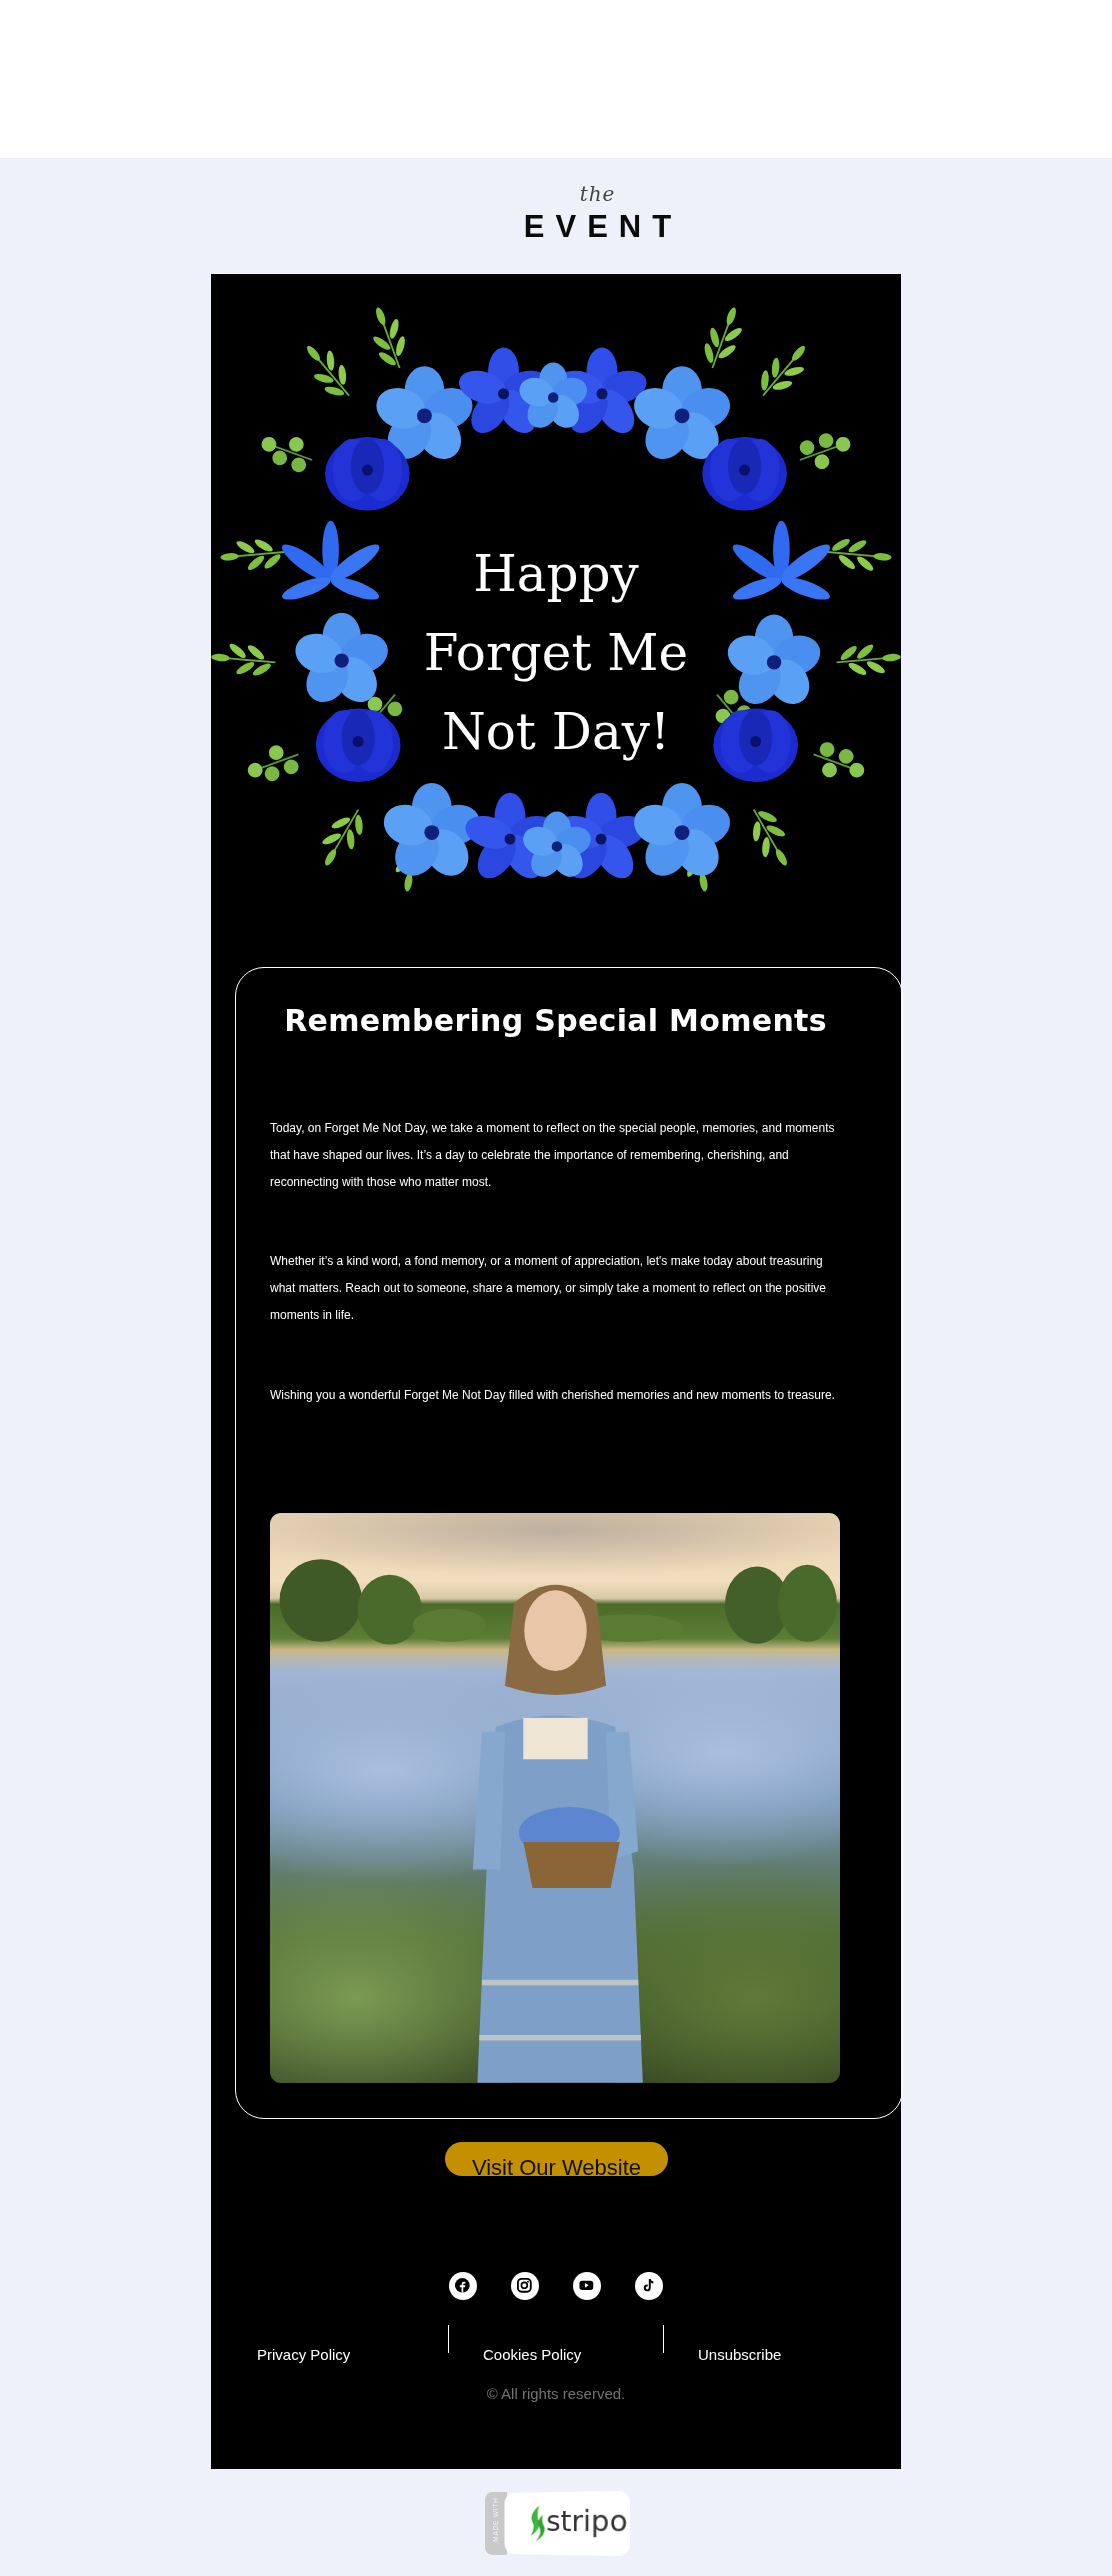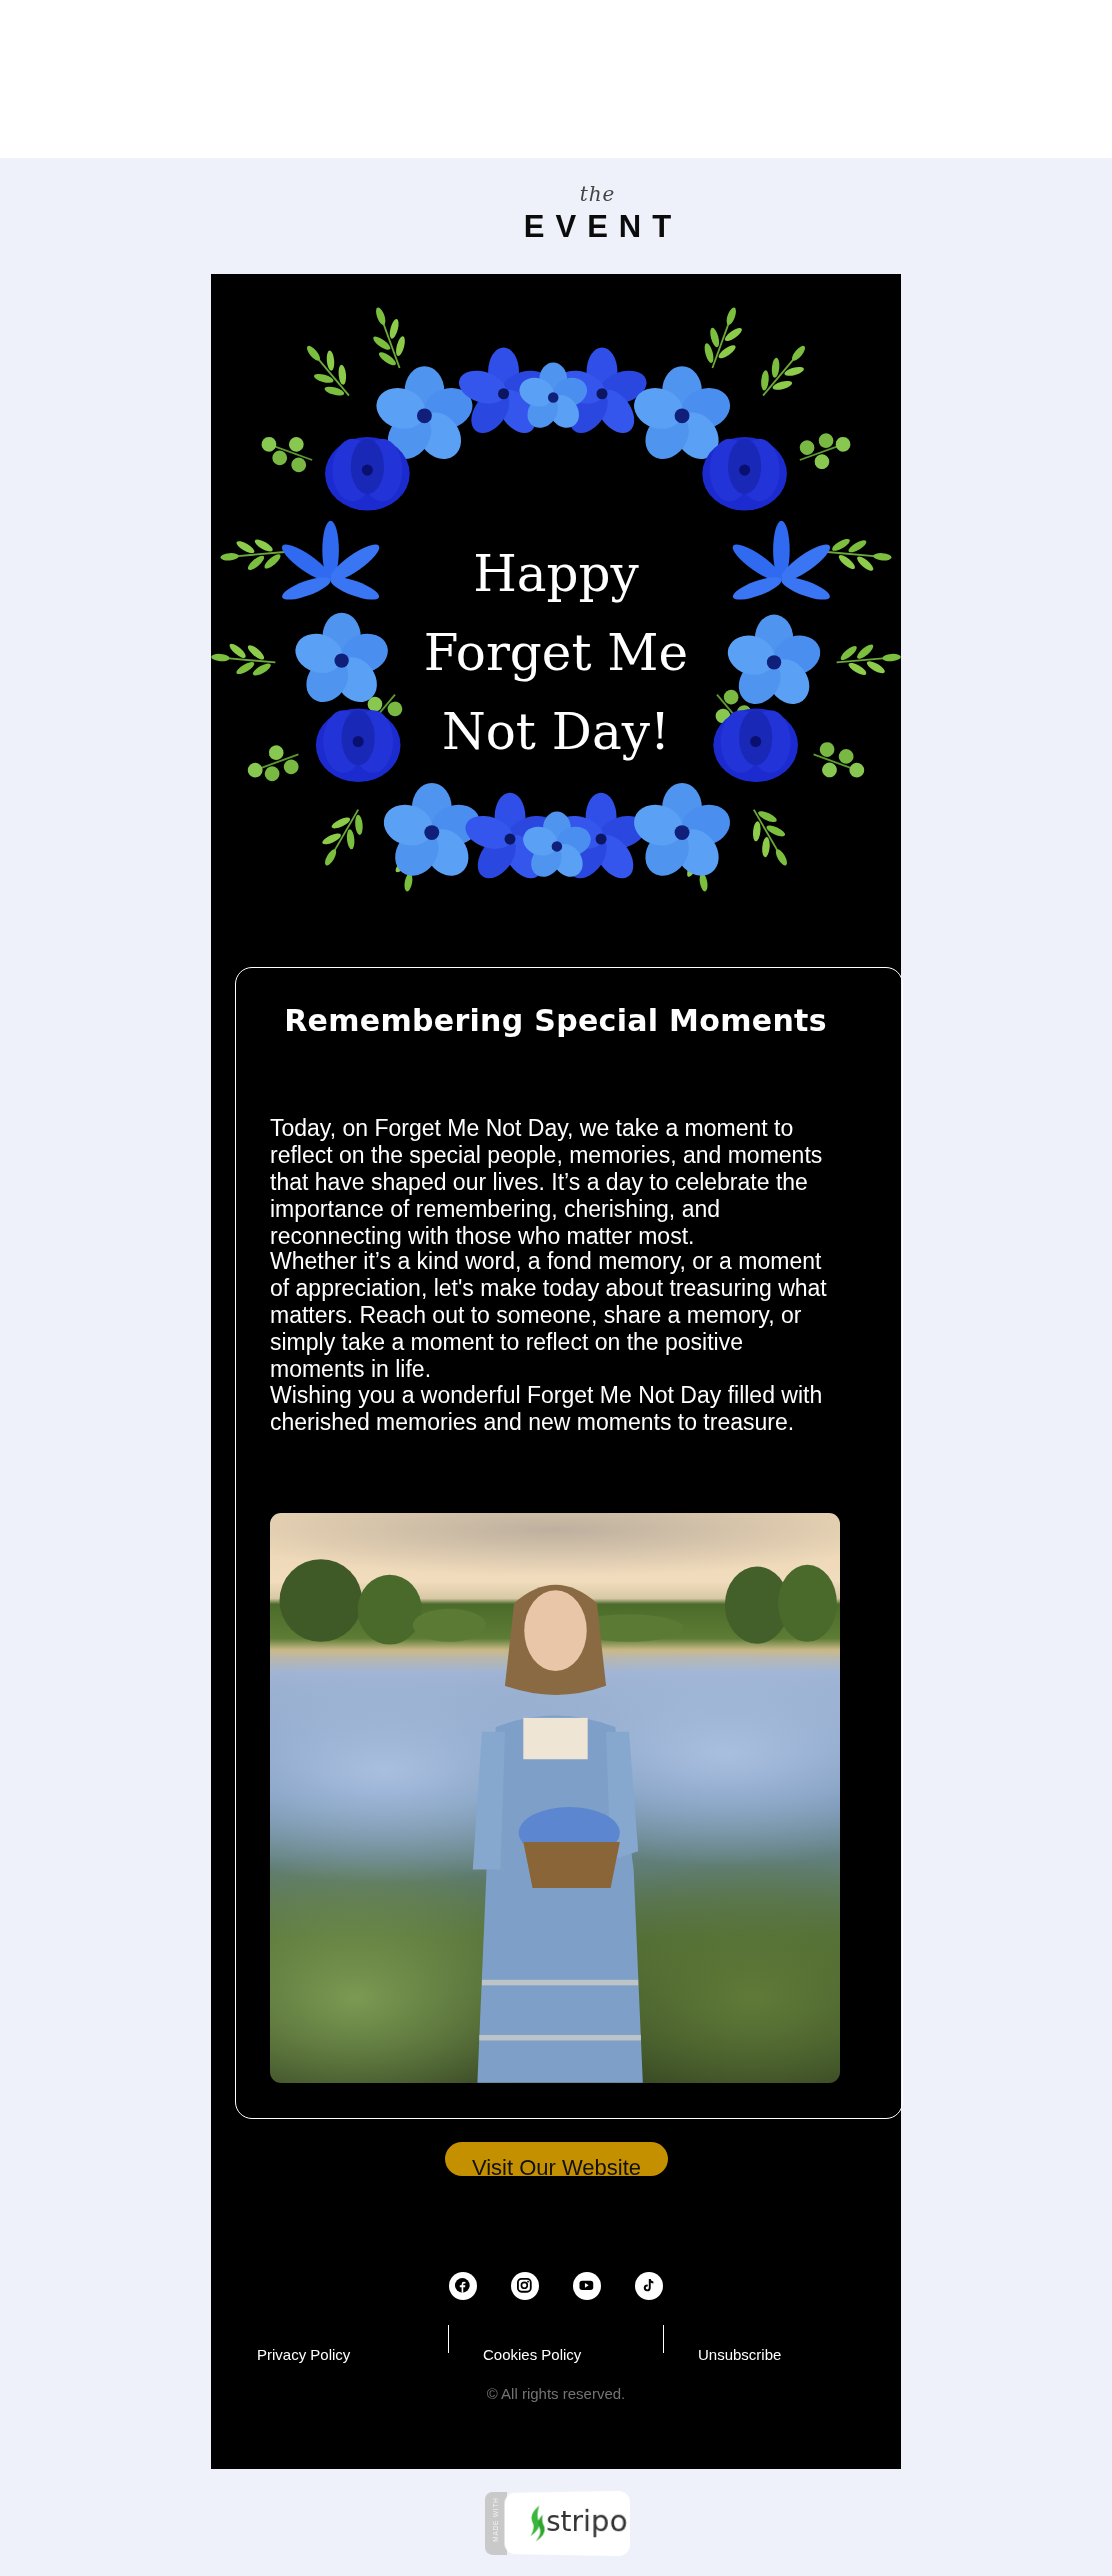--- a/index.html
+++ b/index.html
@@ -13,24 +13,24 @@
 
   .card { position: absolute; left: 211px; top: 274px; width: 690px; height: 2195px; background: #000000; padding-left: 24px; }
 
   
   .hero { position: absolute; left: 0; top: 1.8px; width: 690px; height: 644px; }
   .hero svg { position: absolute; left: 0; top: 0; }
   .hero-text { position: absolute; left: 0; top: 259px; width: 690px; text-align: center; color: #ffffff; font-family: "DejaVu Serif", serif; font-size: 50px; line-height: 79px; }
   .hero-text span { display: block; }
 
   
-  .box { position: absolute; left: 24px; top: 693px; width: 668px; height: 1152px; border: 1.8px solid #ffffff; border-radius: 17px; }
+  .box { position: absolute; left: 24px; top: 693px; width: 668px; height: 1152px; border: 1.8px solid #ffffff; border-radius: 29px; }
   .box-heading { position: absolute; left: 0; top: 35px; width: 639px; text-align: center; color: #ffffff; font-family: "DejaVu Sans", sans-serif; font-weight: bold; font-size: 30px; line-height: 36px; letter-spacing: 0.3px; }
   .box-heading span { display: block; }
-  .para { position: absolute; left: 34px; width: 570px; color: #ffffff; font-size: 23px; line-height: 27px; }
+  .para { position: absolute; left: 34px; width: 570px; color: #ffffff; font-size: 12px; line-height: 27px; }
   .p1 { top: 147px; }
   .p2 { top: 280px; }
   .p3 { top: 414px; }
 
   .photo { position: absolute; left: 34px; top: 545px; width: 570px; height: 570px; border-radius: 11px; overflow: hidden;
     background:
       radial-gradient(ellipse 60% 8% at 50% 3%, rgba(170,160,150,0.7), transparent),
       linear-gradient(180deg, #e9d3b2 0%, #f1dcbd 12%, #d8c8a4 15%, transparent 15%),
       linear-gradient(180deg, transparent 15%, #4b6b2a 16%, #5d7c35 22%, #c9b887 24%, transparent 25%),
       radial-gradient(ellipse 45% 20% at 20% 45%, #a9bfe0, transparent),

